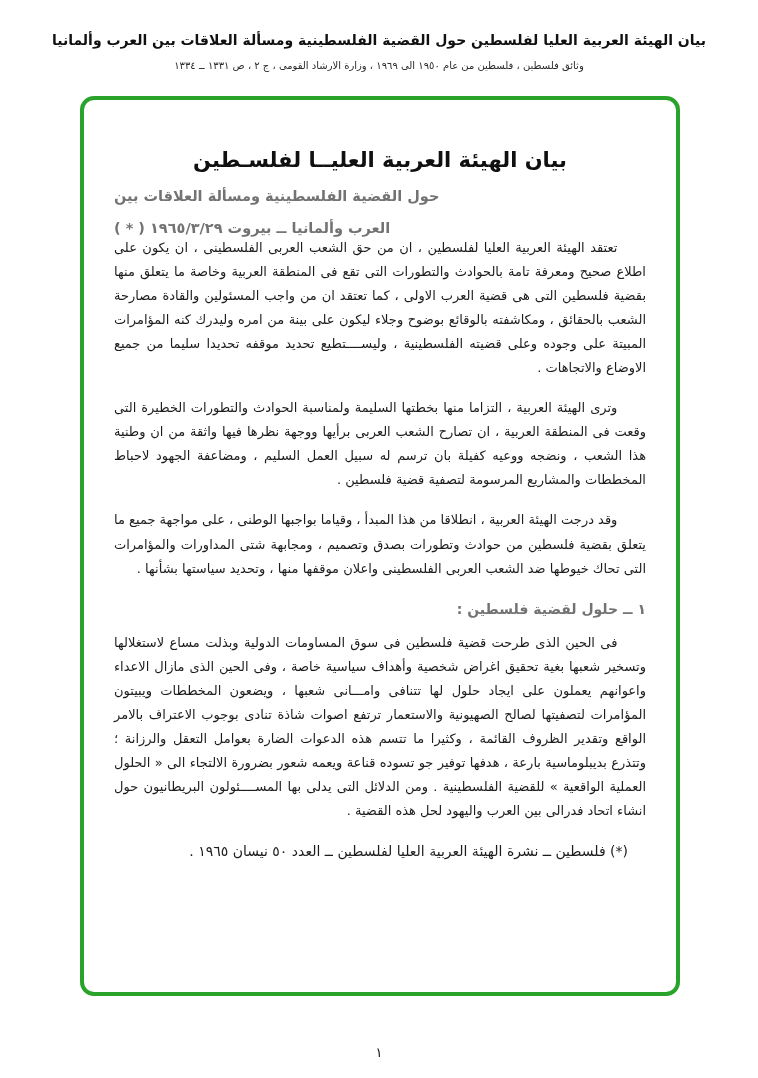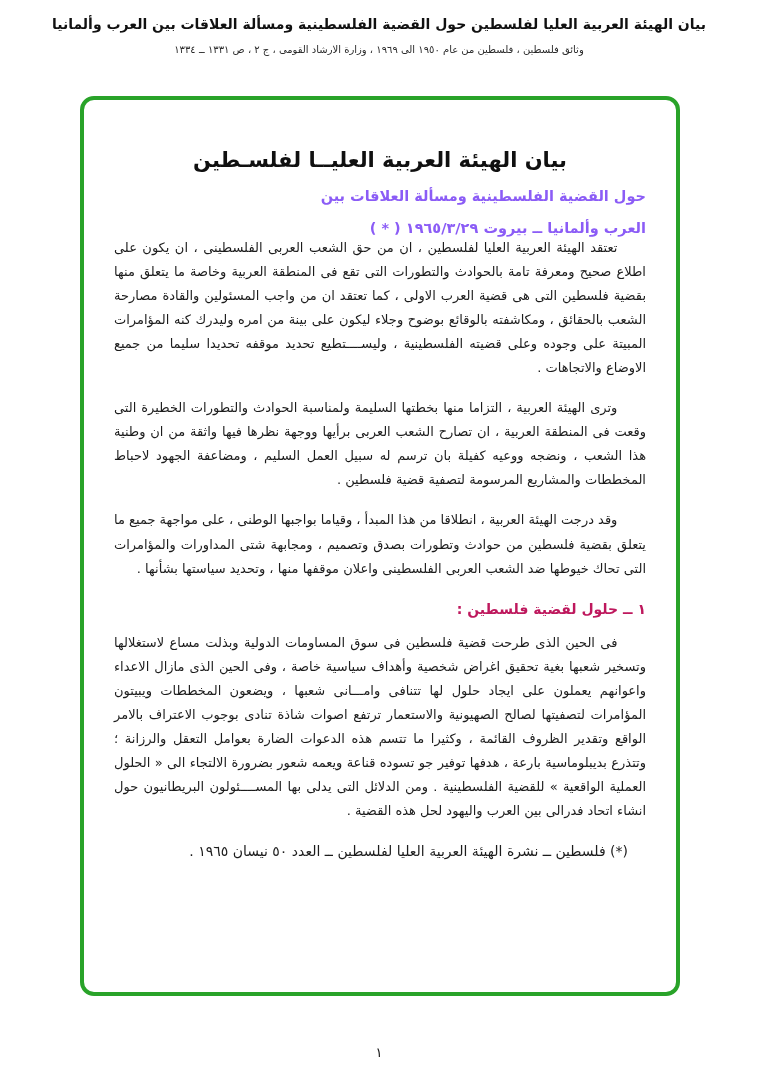--- a/index.html
+++ b/index.html
@@ -17,21 +17,21 @@
   }
   .sheet {
     position: relative;
     width: 758px;
     height: 1078px;
     background: #ffffff;
   }
   .top-header {
     direction: rtl;
     text-align: center;
-    padding-top: 16px;
+    padding-top: 32px;
     font-size: 14px;
     font-weight: bold;
     color: #111;
   }
   .source-line {
     direction: rtl;
     text-align: center;
     margin-top: 12px;
     font-size: 10px;
     color: #2a2a2a;
@@ -53,46 +53,46 @@
   .doc-title {
     direction: rtl;
     text-align: center;
     font-size: 21px;
     font-weight: bold;
     margin-top: 22px;
     color: #101010;
   }
   .doc-sub {
     direction: rtl;
-    text-align: right;
+    text-align: left;
     font-size: 14.5px;
     font-weight: bold;
     margin-top: 16px;
-    color: #8b5cf6;
+    color: #737373;
   }
   .doc-sub.sub2 {
   }
   .body-text {
   }
   p.para {
     direction: rtl;
     text-align: justify;
     font-size: 13px;
     line-height: 1.85;
     margin: 0 0 16px 0;
     text-indent: 2.2em;
     color: #1c1c1c;
   }
   .section-heading {
     direction: rtl;
     text-align: right;
     font-size: 14px;
     font-weight: bold;
     margin: 20px 0 14px 0;
-    color: #be185d;
+    color: #737373;
   }
   .footnote {
     direction: rtl;
     text-align: right;
     font-size: 14px;
     margin-top: 20px;
     padding-right: 18px;
     color: #1c1c1c;
   }
   .page-number {

